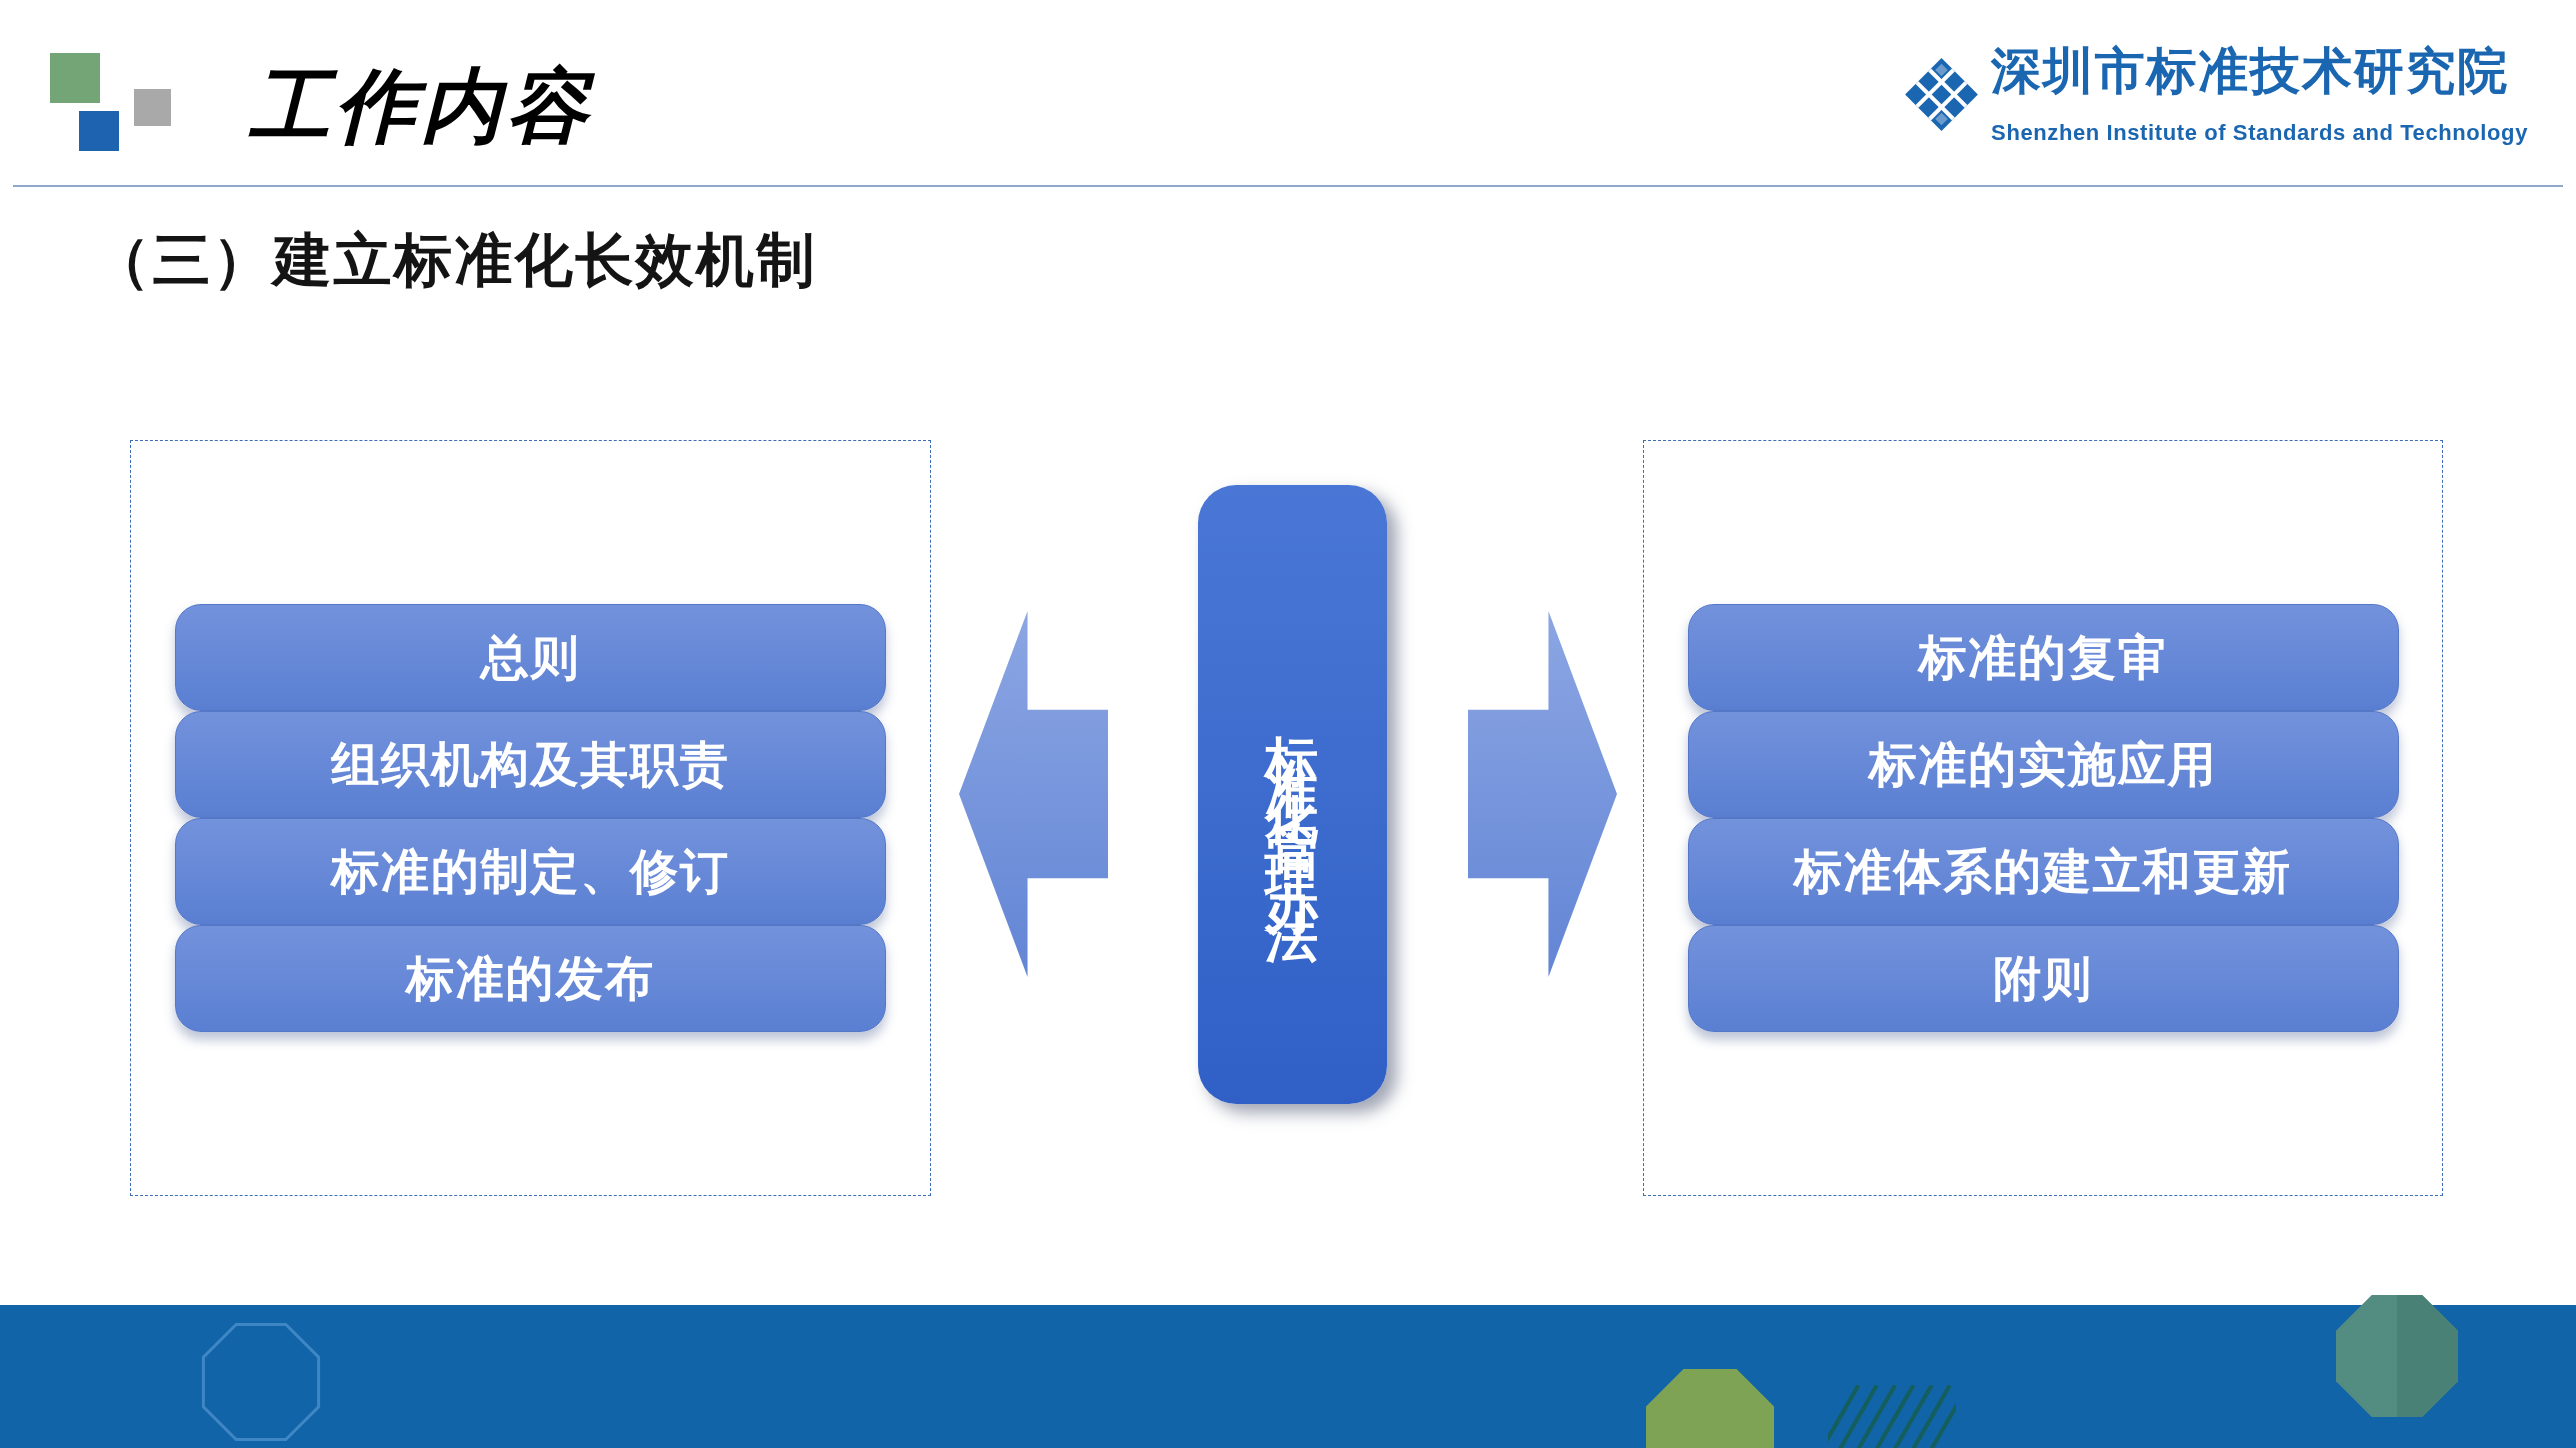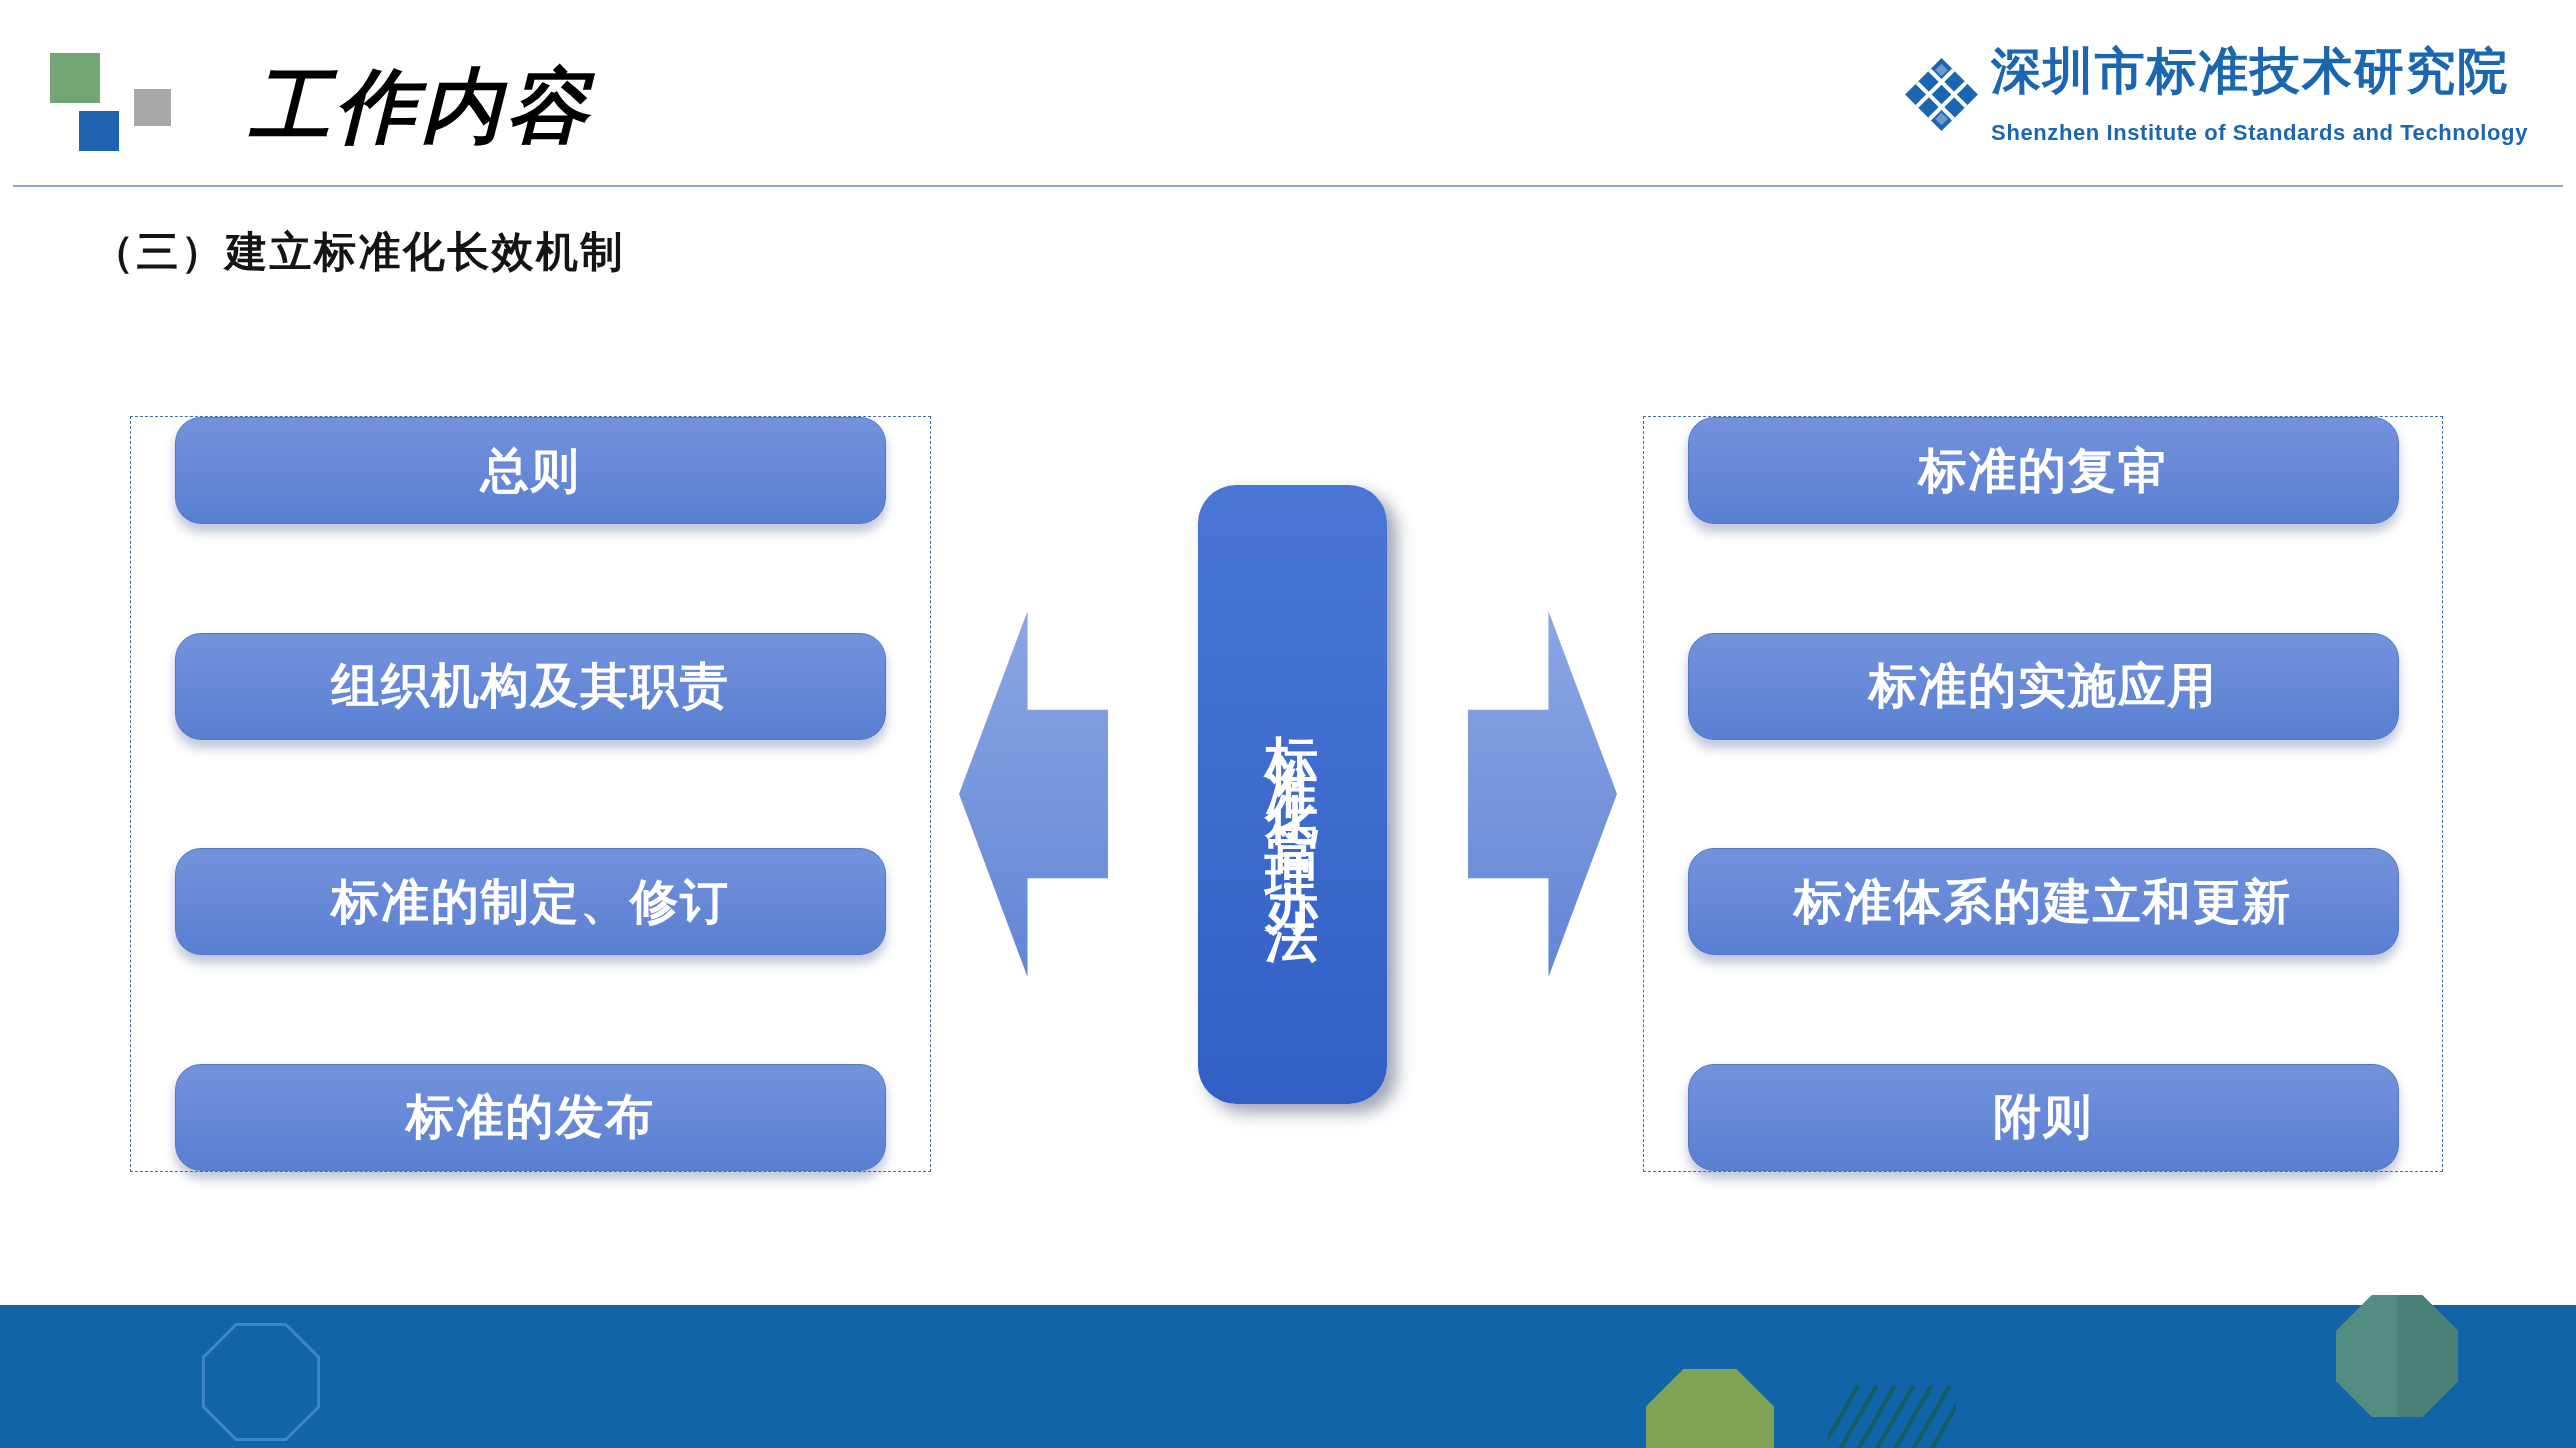--- a/index.html
+++ b/index.html
@@ -27,30 +27,30 @@
   .logo-icon{width:99px;height:99px;flex:0 0 auto;}
   .logo-text{display:flex;flex-direction:column;}
   .logo-zh{font-size:50px;font-weight:bold;color:#1B66B1;letter-spacing:1.8px;line-height:1.15;}
   .logo-en{font-size:22px;font-weight:600;color:#1B66B1;letter-spacing:0.6px;margin-top:19px;}
   .divider{
     position:absolute;left:13.4px;right:13.4px;top:185px;height:1.8px;
     background:#8FA8C8;
   }
   .subtitle{
     position:absolute;left:92px;top:231px;
-    font-size:42px;font-weight:700;color:#141414;
+    font-size:58px;font-weight:700;color:#141414;
     letter-spacing:2.4px;line-height:1;margin:0;
   }
   
   .dashed-box{
-    position:absolute;top:416px;height:756px;
+    position:absolute;top:440px;height:756px;
     border:1.8px dashed #3E6CB5;
     box-sizing:border-box;
     display:flex;flex-direction:column;
-    justify-content:space-between;align-items:center;
+    justify-content:center;align-items:center;
   }
   .dashed-box.left-box{left:130px;width:801px;}
   .dashed-box.right-box{left:1643px;width:800px;}
   .item-btn{
     width:711px;height:107px;
     border-radius:26px;
     background:linear-gradient(180deg,#7392DC 0%,#5A7FD2 100%);
     border:1.8px solid #5577C8;
     box-shadow:0 7.3px 11px rgba(70,90,140,0.35);
     box-sizing:border-box;

